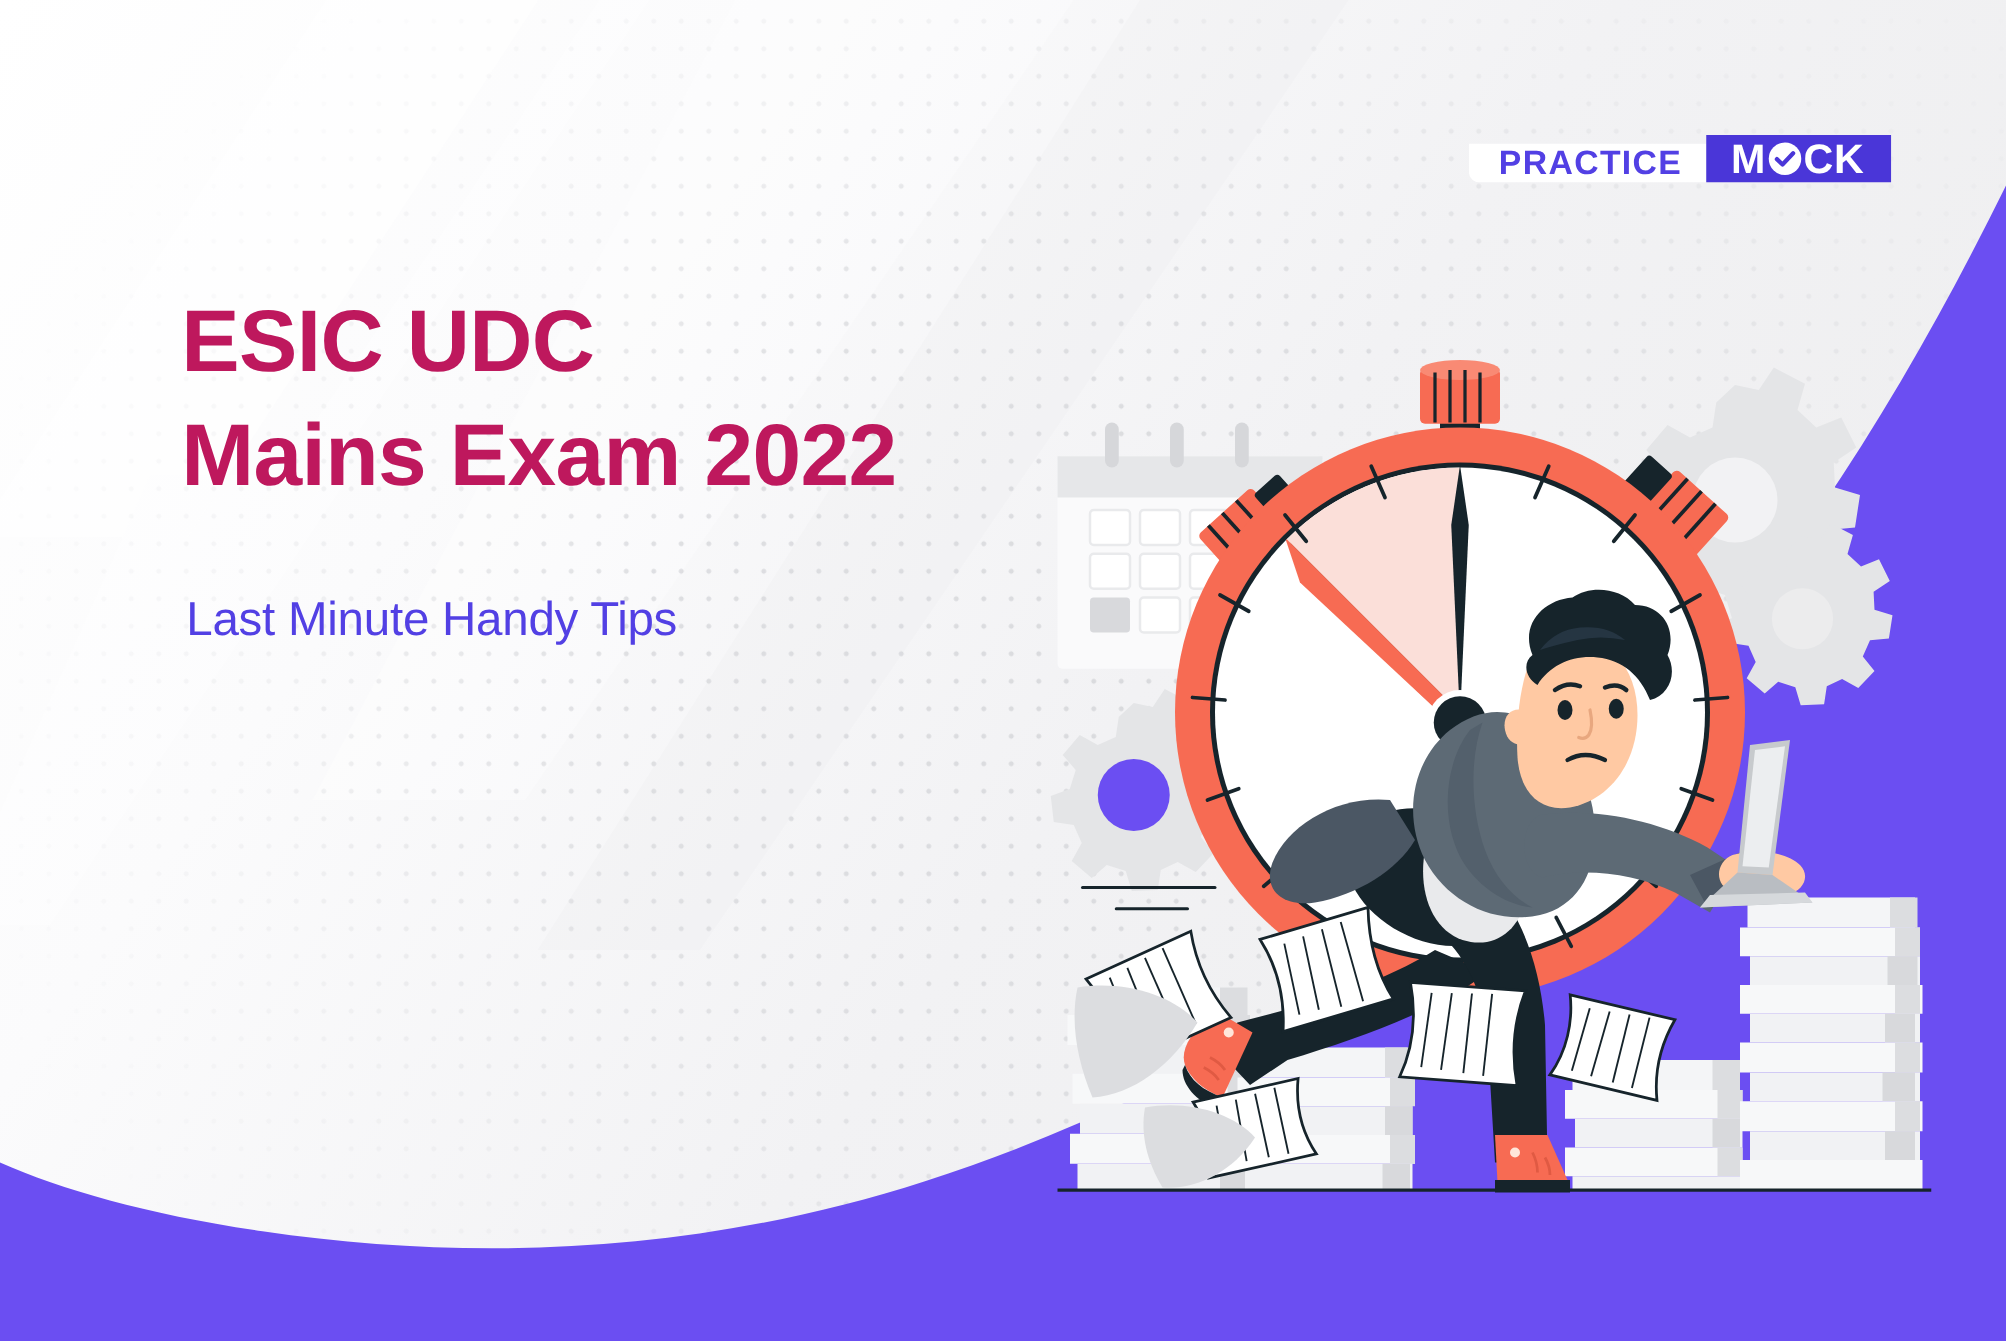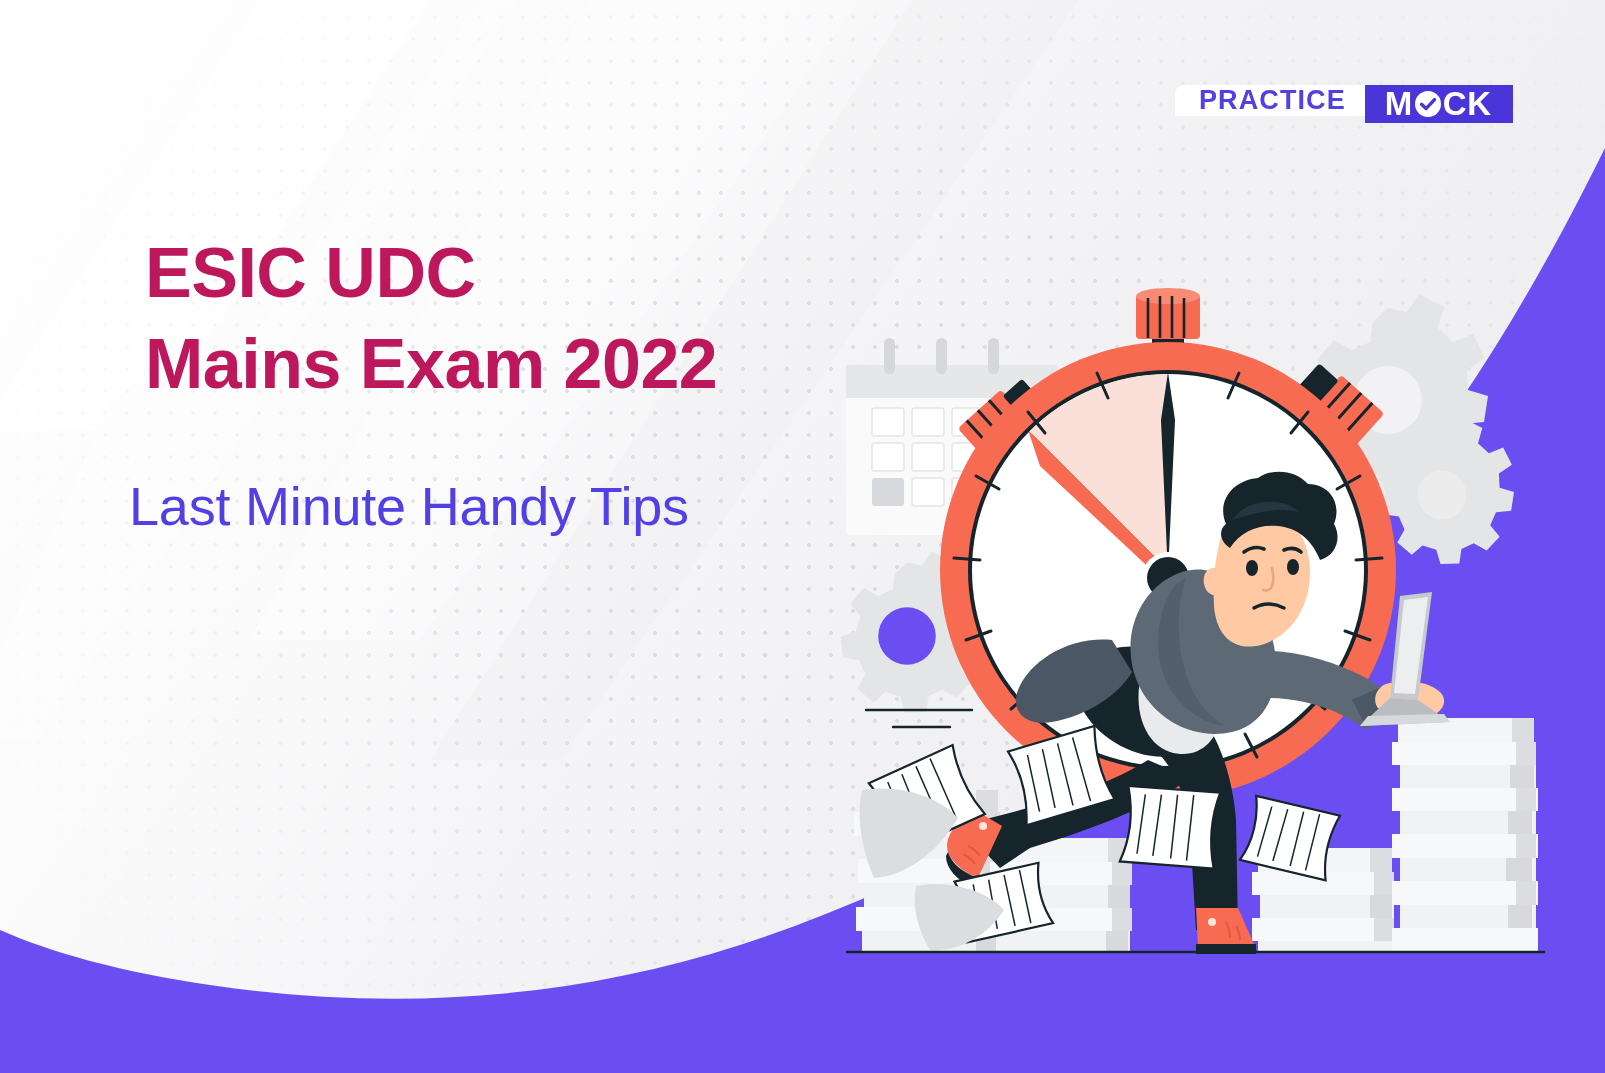--- a/index.html
+++ b/index.html
@@ -50,37 +50,37 @@
     font-size: 70px;
     line-height: 1.3;
     font-weight: 700;
     letter-spacing: -0.5px;
     color: #be185d;
     white-space: pre-line;
   }
   .subhead {
     margin: 0;
     position: absolute;
-    left: 129px;
+    left: 149px;
     top: 474px;
-    font-size: 54px;
+    font-size: 38px;
     line-height: 1.2;
     font-weight: 400;
     letter-spacing: -0.2px;
     color: #5240e4;
   }
 
   
   .logo {
     position: absolute;
     left: 1175px;
     top: 85px;
     height: 61px;
     display: flex;
-    align-items: flex-start;
+    align-items: flex-end;
     border-radius: 9px 0 0 9px;
     overflow: hidden;
   }
   .logo-left {
     background: #ffffff;
     display: flex;
     align-items: center;
     padding: 0 19px 0 24px;
   }
   .logo-left span {

